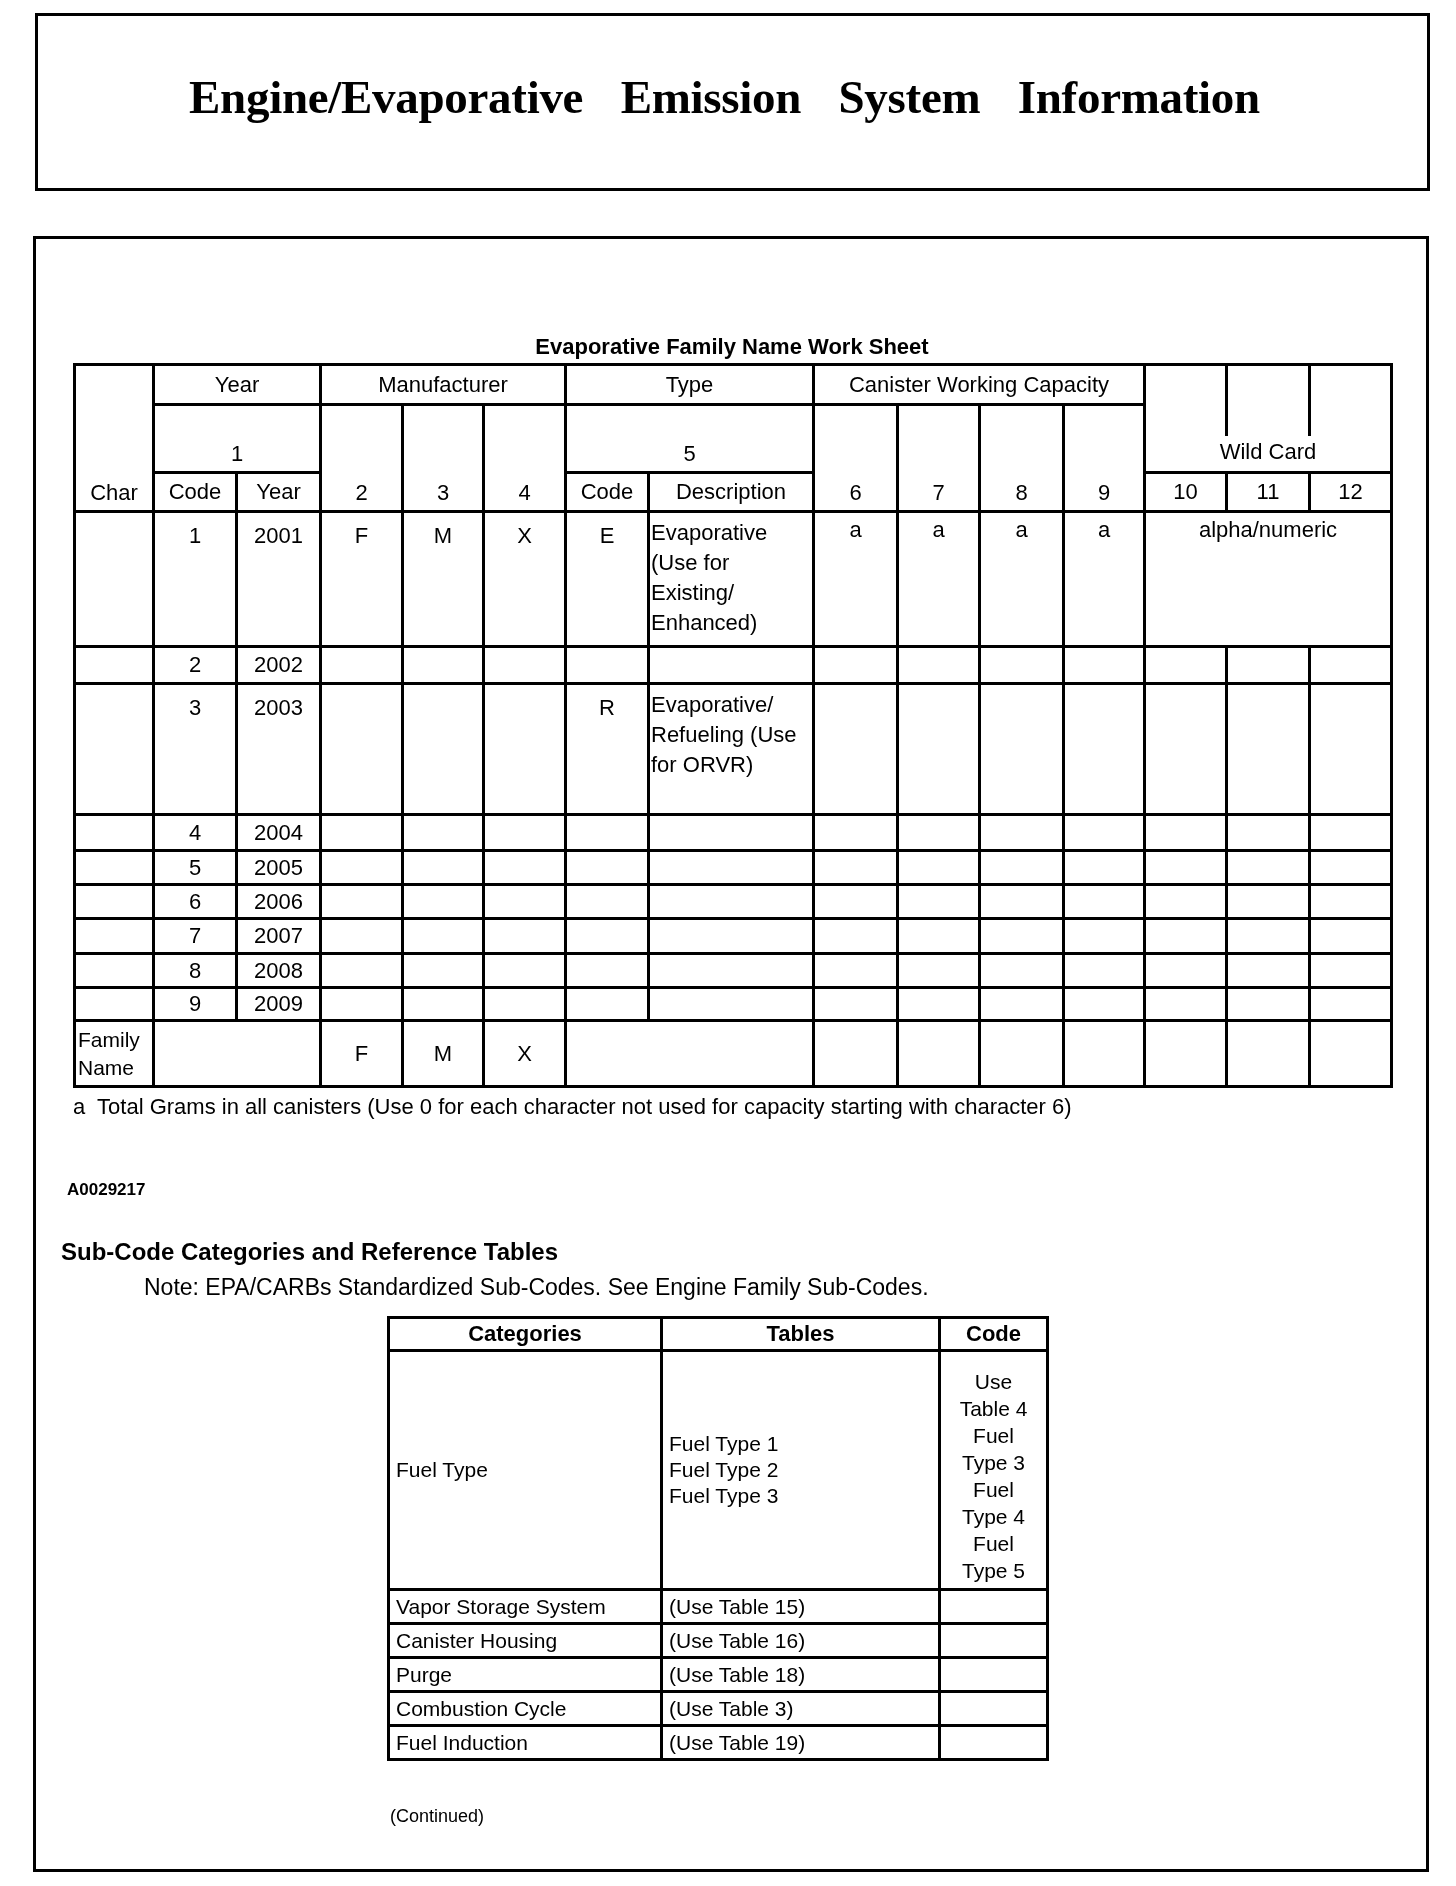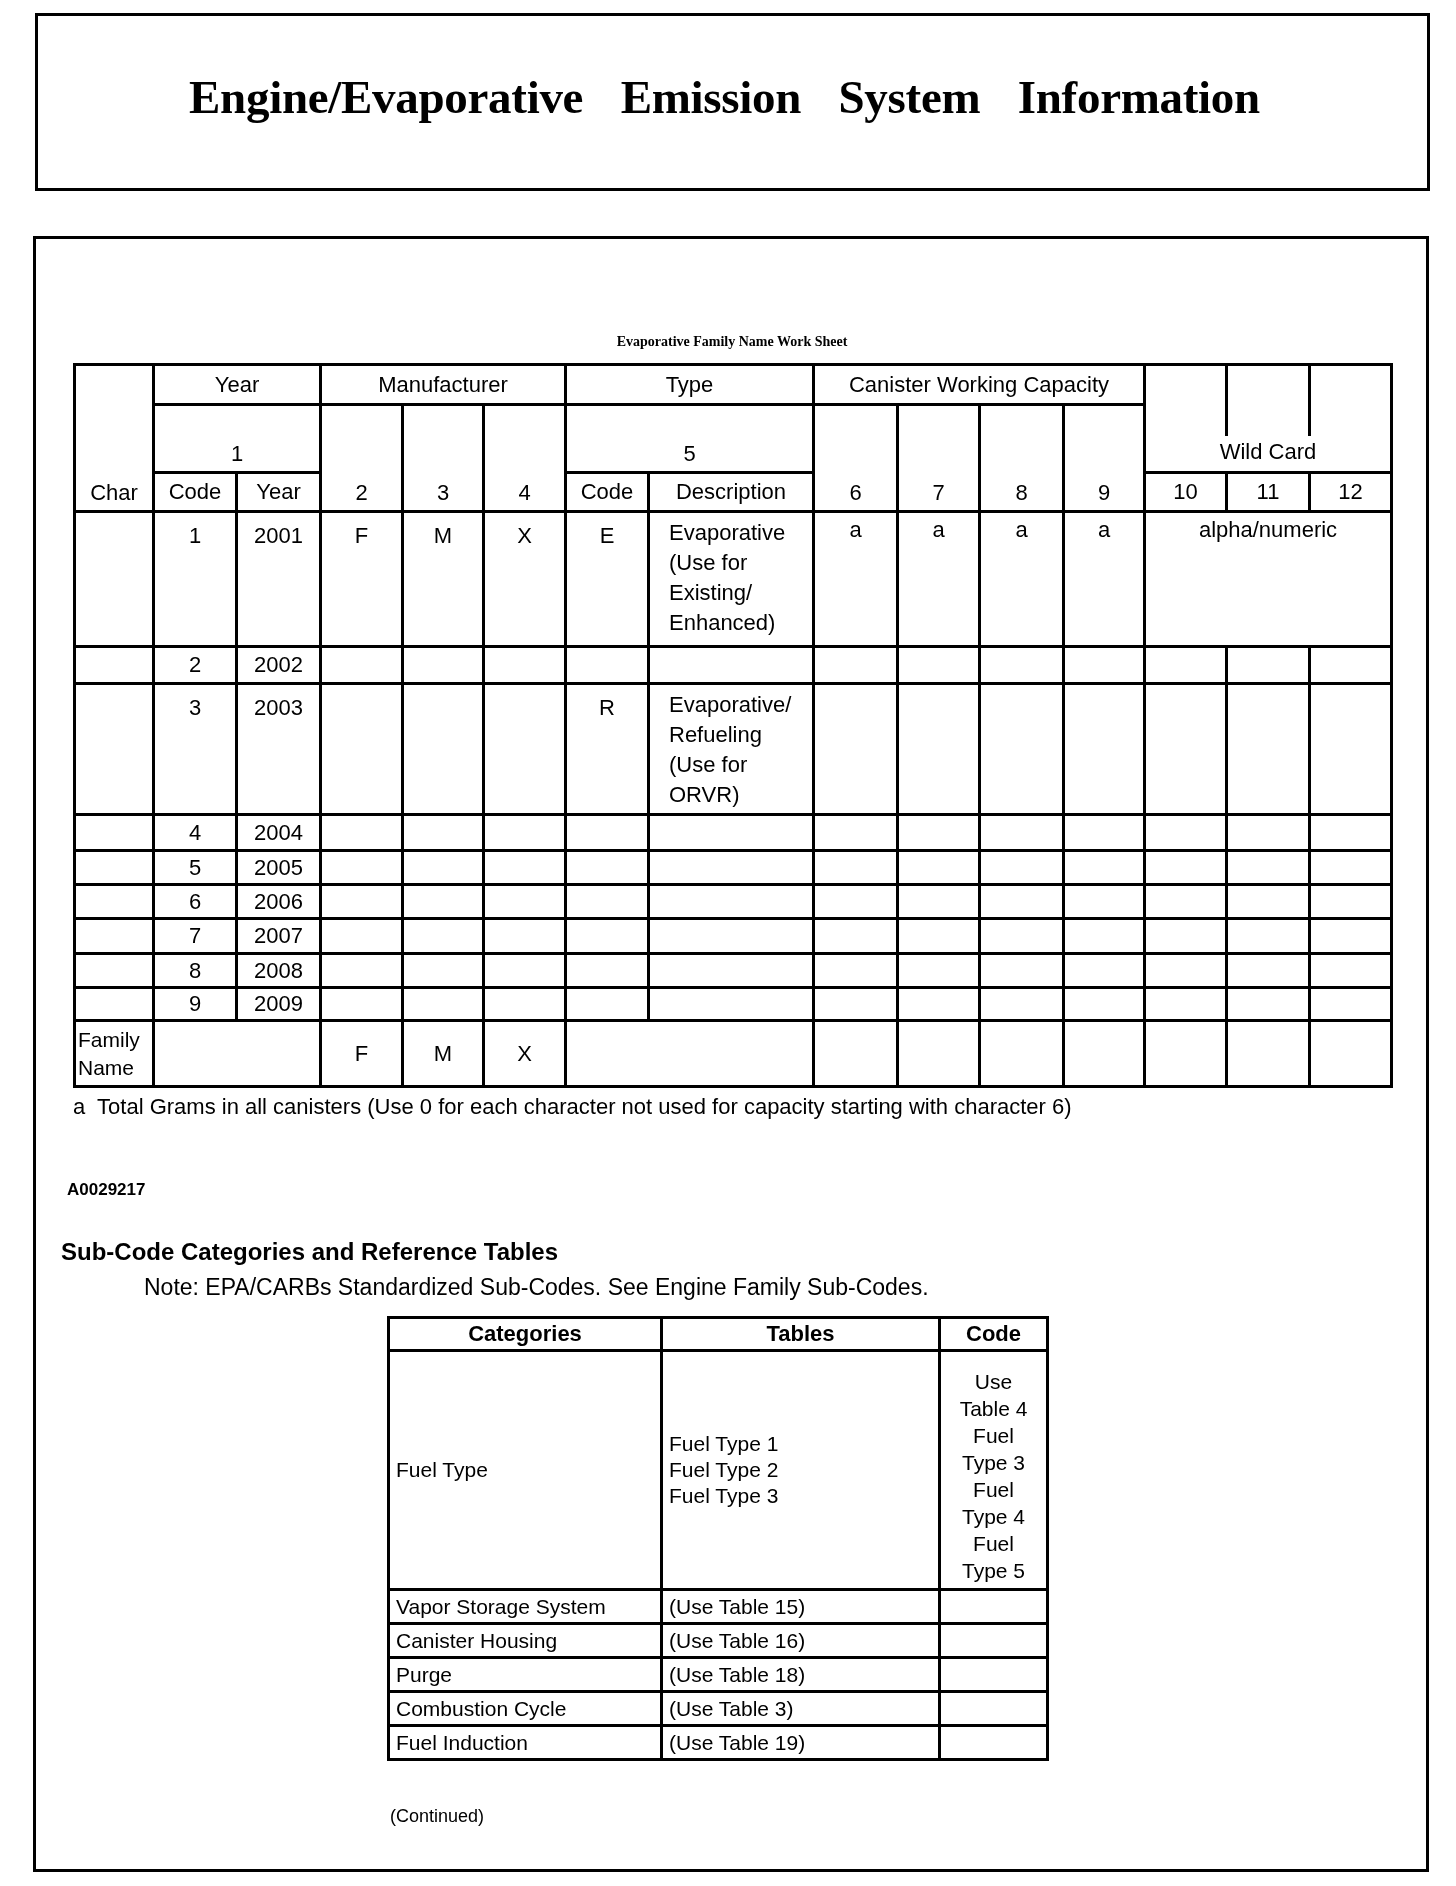--- a/index.html
+++ b/index.html
@@ -1,26 +1,26 @@
 <!DOCTYPE html>
 <html><head>
 <meta charset="utf-8">
 <style>
   html, body { margin:0; padding:0; background:#ffffff; }
   body { width:1456px; height:1886px; position:relative; overflow:hidden; color:#000; font-family:"Liberation Sans", sans-serif; }
   .abs { position:absolute; }
   #title-box { left:35px; top:13px; width:1395px; height:178px; border:3px solid #000; box-sizing:border-box; }
   #title-text { position:absolute; left:0; right:16px; top:54px; text-align:center; font-family:"Liberation Serif", serif; font-weight:bold; font-size:47px; word-spacing:26px; letter-spacing:-0.3px; }
   #content-box { left:33px; top:236px; width:1396px; height:1636px; border:3px solid #000; box-sizing:border-box; }
-  #ws-title { left:73px; width:1318px; top:334px; text-align:center; font-weight:bold; font-size:14px;font-family:Liberation Serif, serif; }
+  #ws-title { left:73px; width:1318px; top:334px; text-align:center; font-weight:bold; font-size:22px; }
   table { border-collapse:collapse; table-layout:fixed; }
   #ws-table { left:73px; top:363px; }
   #ws-table td { border:3px solid #000; padding:0; font-size:22px; text-align:center; vertical-align:middle; line-height:26px; overflow:hidden; }
   #ws-table td.top { vertical-align:top; padding-top:10px; }
-  #ws-table td.desc { text-align:left; padding-left:19px; vertical-align:top; padding-top:5px; line-height:30px; }
+  #ws-table td.desc { text-align:left; padding-left:1px; vertical-align:top; padding-top:5px; line-height:30px; }
   #ws-table td.bottom { vertical-align:bottom; padding-bottom:4px; }
   #ws-table td.left { text-align:left; padding-left:2px; }
   #footnote { left:73px; top:1094px; font-size:22px; }
   #ref-code { left:67px; top:1180px; font-size:17px; font-weight:bold; }
   #sub-title { left:61px; top:1238px; font-size:24px; font-weight:bold; }
   #note { left:144px; top:1274px; font-size:23px; }
   #note b { font-weight:normal; }
   #sub-table { left:387px; top:1316px; }
   #sub-table td { border:3px solid #000; padding:0 6px; font-size:21px; height:31px; vertical-align:middle; }
   #sub-table th { border:3px solid #000; font-size:22px; font-weight:bold; height:30px; padding:0; }

